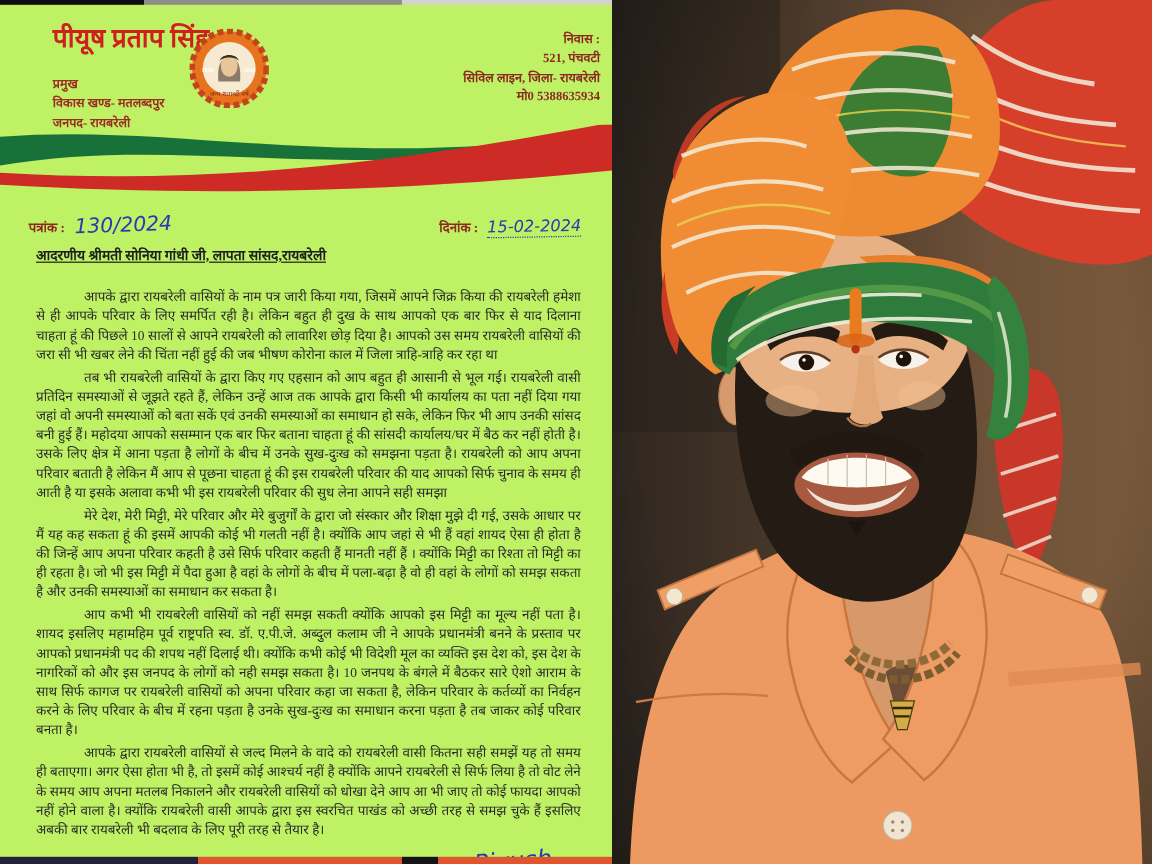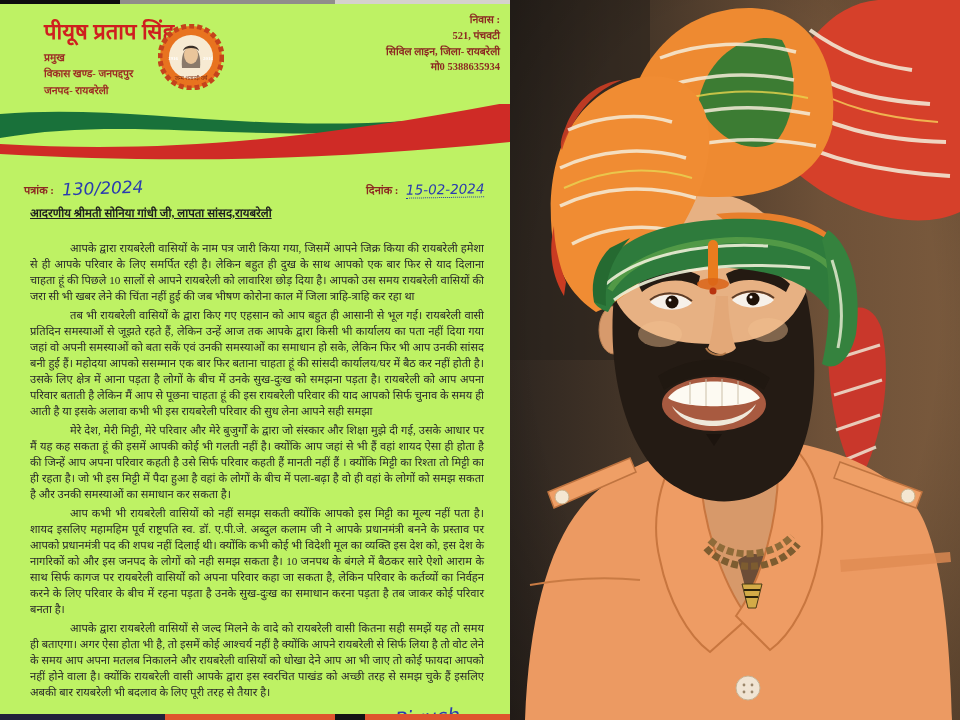--- a/index.html
+++ b/index.html
@@ -10,31 +10,31 @@
   .letter-pane { position:relative; width:510px; height:720px; background:#bef264; overflow:hidden; }
 
   .top-strip { position:absolute; top:0; left:0; width:100%; height:4px; display:flex; }
   .top-strip .seg1 { width:120px; background:#0d0d0d; }
   .top-strip .seg2 { width:215px; background:#908e8a; }
   .top-strip .seg3 { flex:1; background:#d5d2cc; }
 
   .letterhead { position:relative; height:168px; }
   .sender { position:absolute; left:44px; top:20px; }
   .sender-name { color:#cf1f1f; font-weight:bold; font-size:22px; line-height:1.05; }
-  .sender-role { margin-top:7px; color:#9c2c24; font-weight:bold; font-size:10.5px; line-height:1.55; }
+  .sender-role { margin-top:20px; color:#9c2c24; font-weight:bold; font-size:10.5px; line-height:1.55; }
 
   .stamp { position:absolute; left:158px; top:24px; width:66px; height:66px; }
   .azadi { position:absolute; left:250px; top:32px; width:110px; }
   .azadi-top { display:flex; align-items:flex-start; }
   .azadi-num { font-size:30px; font-weight:bold; color:#6e6e6e; font-style:italic; line-height:0.9; letter-spacing:-2px; }
   .azadi-flag { margin-left:2px; margin-top:2px; }
   .azadi-l1 { font-family:"Liberation Sans",sans-serif; font-size:12px; color:#3c3c3c; margin-top:-2px; }
   .azadi-l2 { font-family:"Liberation Sans",sans-serif; font-size:13px; font-weight:bold; color:#3c3c3c; margin-top:-2px; }
 
-  .address { position:absolute; right:10px; top:12px; text-align:right; color:#8c2a22; font-weight:bold; font-size:10.5px; line-height:1.5; }
+  .address { position:absolute; right:10px; top:26px; text-align:right; color:#8c2a22; font-weight:bold; font-size:10.5px; line-height:1.5; }
 
   .wave { position:absolute; left:0; top:104px; width:510px; height:62px; }
 
   .meta-row { display:flex; justify-content:space-between; align-items:flex-end; padding:0 26px 0 24px; height:30px; }
   .meta-label { color:#8c2a22; font-weight:bold; font-size:11px;text-align:right; }
   .hand { color:#2a3bb0; font-family:"DejaVu Sans",sans-serif; font-style:italic; }
   .ref-value { font-size:17px; transform:rotate(-2deg); display:inline-block; margin-left:4px; }
   .date-value { font-size:13.5px; border-bottom:1px dotted #2a3bb0; margin-left:3px; display:inline-block; transform:rotate(-1deg); }
 
   .body-text { padding:8px 26px 0 30px; color:#2a2a2a; font-size:11.2px; line-height:1.43; text-align:justify; }
@@ -63,21 +63,21 @@
     <div class="seg1"></div>
     <div class="seg2"></div>
     <div class="seg3"></div>
   </div>
 
   <div class="letterhead">
     <div class="sender">
       <div class="sender-name">पीयूष प्रताप सिंह</div>
       <div class="sender-role">
         <div>प्रमुख</div>
-        <div>विकास खण्ड- जनपद्दपुर</div>
+        <div>विकास खण्ड- मतलब्दपुर</div>
         <div>जनपद- रायबरेली</div>
       </div>
     </div>
 
     <div class="stamp">
       <svg viewBox="0 0 66 66" width="66" height="66">
         <circle cx="33" cy="33" r="31" fill="#e8731f"></circle>
         <circle cx="33" cy="33" r="31" fill="none" stroke="#c4431c" stroke-width="5" stroke-dasharray="5 3"></circle>
         <circle cx="33" cy="33" r="22" fill="#f7ead2"></circle>
         <path d="M24,44 C23,33 25,24 33,23 C41,24 43,33 42,44 Z" fill="#8a7a6a"></path>

